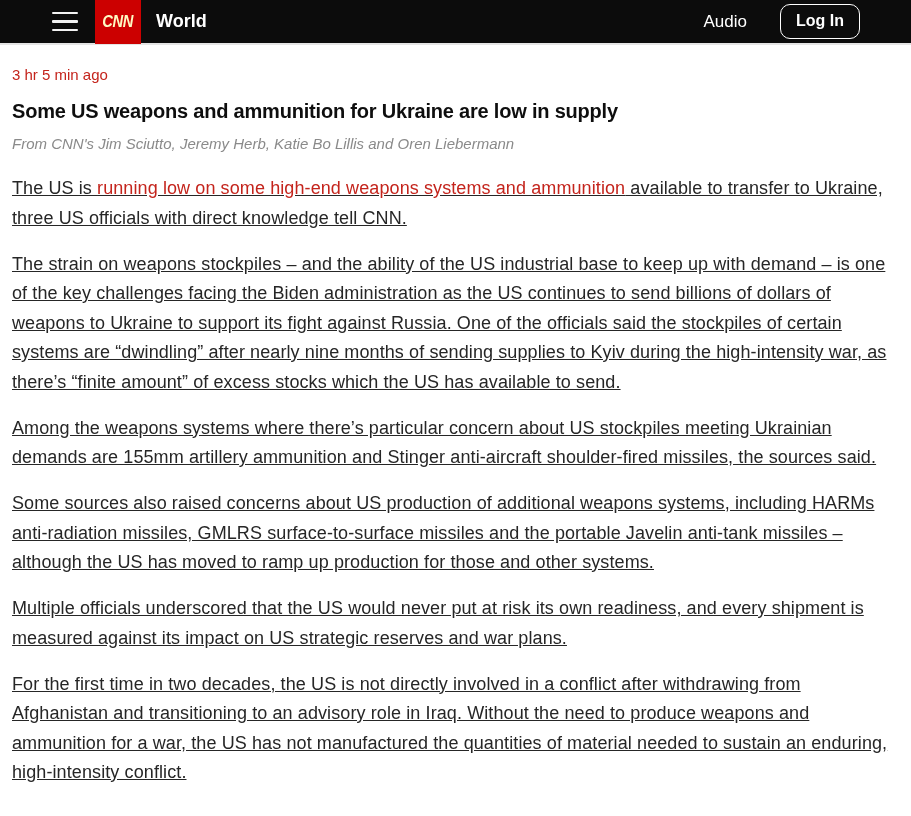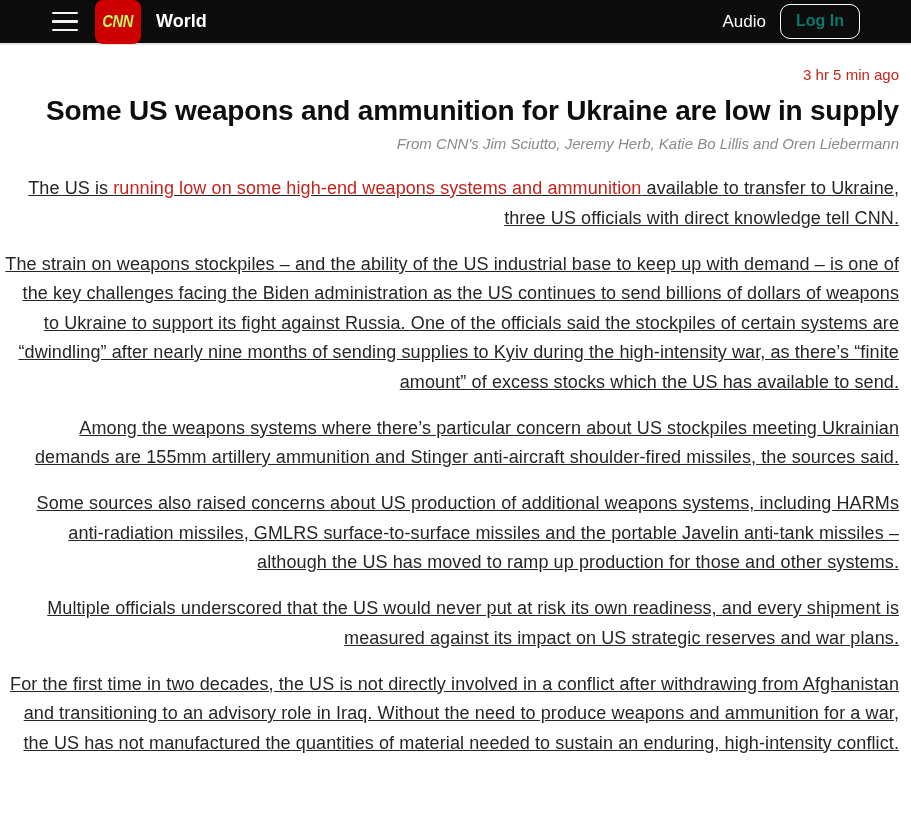--- a/index.html
+++ b/index.html
@@ -36,79 +36,77 @@
     display: block;
     height: 2.5px;
     background: #f3f3f3;
     border-radius: 1px;
   }
   .cnn-logo {
     width: 46px;
     height: 44px;
     margin-left: 17px;
     background: #cc0000;
-    color: #bef264;
+    color: #fef9c3;
     display: flex;
     align-items: center;
     justify-content: center;
     font-weight: 800;
     font-size: 16px;
     letter-spacing: -0.5px;
     transform-origin: center;
     cursor: pointer;
     user-select: none;
-    border-radius: 8px;
   }
   .cnn-logo span { display:inline-block; transform: scaleX(0.92); font-style: italic; }
   .section-title {
     color: #ffffff;
     font-weight: bold;
     font-size: 18px;
     margin-left: 15px;
     cursor: pointer;
   }
   .nav-right {
     margin-left: auto;
     margin-right: 51px;
     display: flex;
     align-items: center;
-    gap: 14px;
+    gap: 33px;
   }
   .audio-link {
     color: #ffffff;
     font-size: 17px;
     cursor: pointer;
   }
   .login-button {
     background: transparent;
-    color: #0f766e;
+    color: #ffffff;
     border: 1.5px solid #ffffff;
     border-radius: 10px;
     font-family: "Liberation Sans", sans-serif;
     font-weight: bold;
     font-size: 16px;
     padding: 7px 15px 8px;
     cursor: pointer;
   }
 
   
   .article {
-    padding: 21px 12px 0 4px;
-    text-align: right;
+    padding: 21px 12px 0 12px;
   }
   .article-timestamp {
     color: #c4241c;
     font-size: 15px;
     line-height: 17px;
     margin-bottom: 11px;
   }
   .article-headline {
     margin: 0 0 7px 0;
     color: #0e0e0e;
-    font-size: 28px;
+    font-size: 20px;
     line-height: 34px;
     font-weight: 700;
     letter-spacing: -0.2px;
   }
   .article-byline {
     color: #8a8a8a;
     font-size: 15px;
     line-height: 18px;
     margin-bottom: 21px;
     font-style: italic;

